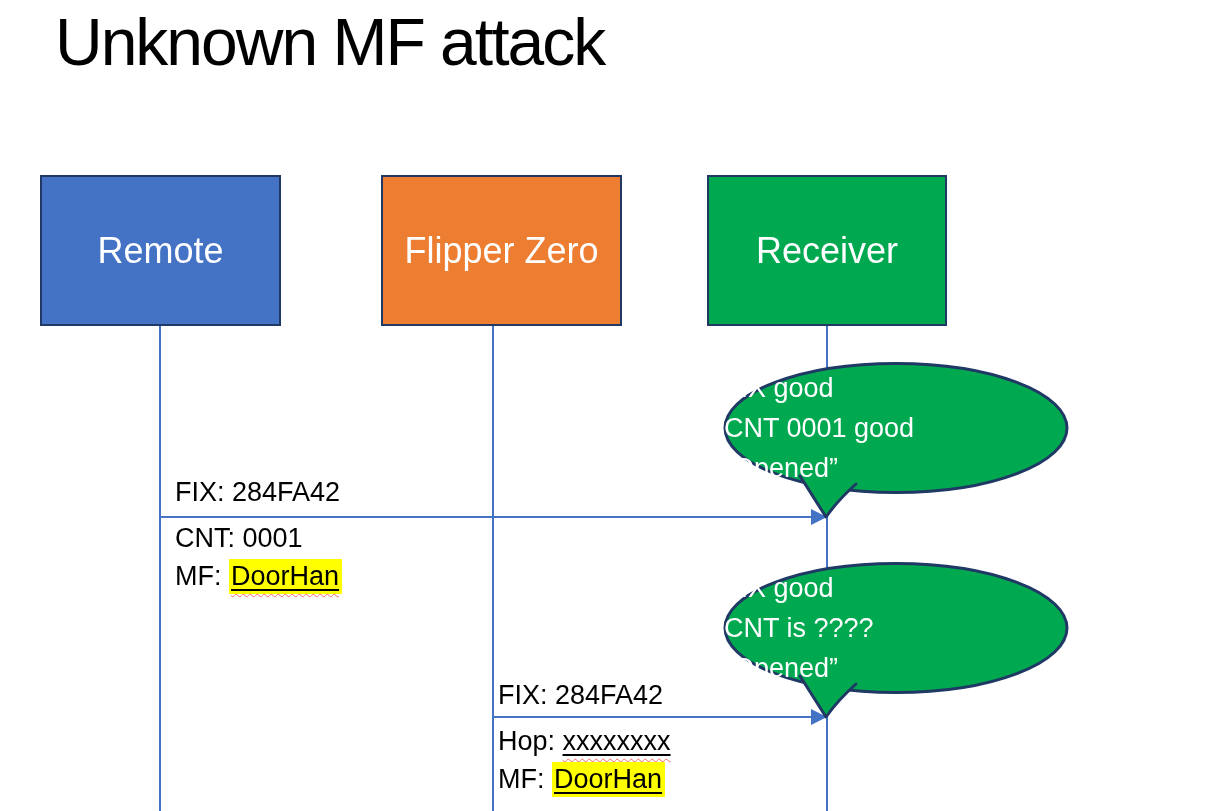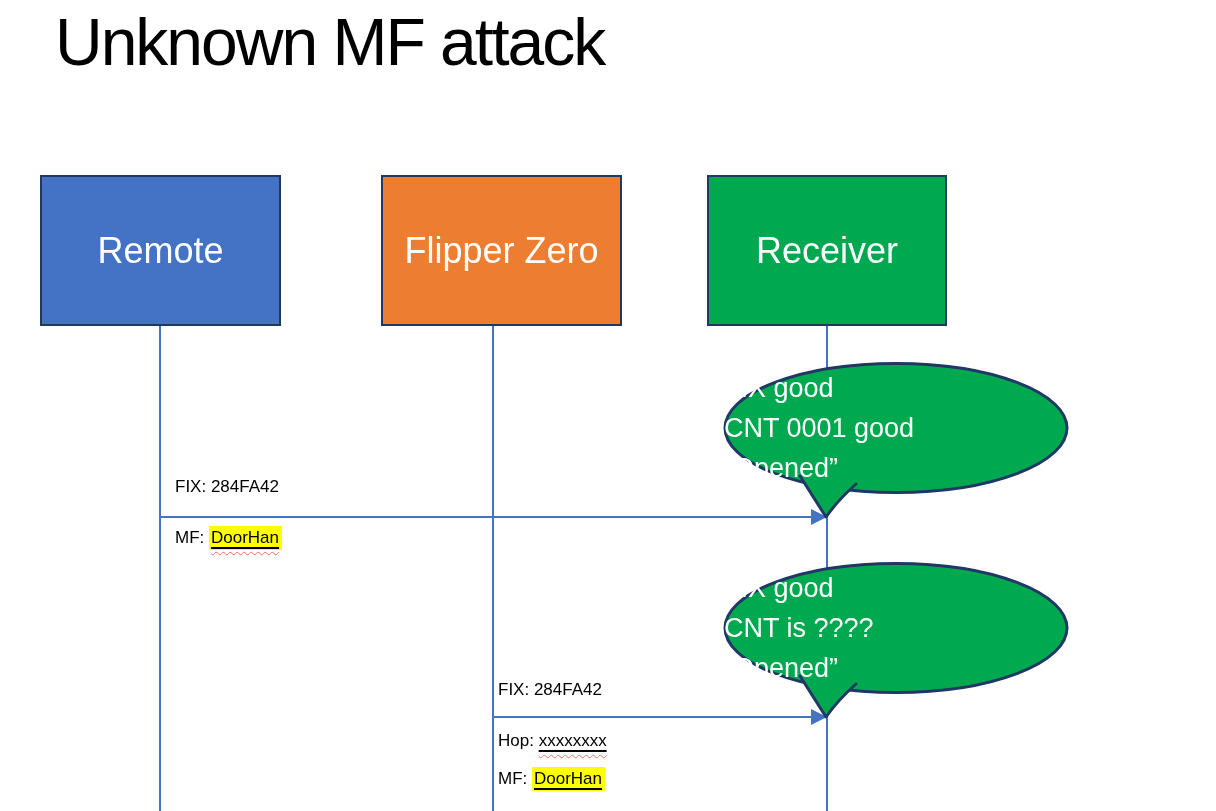--- a/index.html
+++ b/index.html
@@ -29,21 +29,21 @@
   .arrow-1 { left:160px; top:516px; width:653px; }
   .arrow-2 { left:493px; top:716px; width:320px; }
   .arrow-head {
     position:absolute; width:0; height:0; z-index:2;
     border-top:8px solid transparent; border-bottom:8px solid transparent;
     border-left:16px solid #4472c4;
   }
   .ah-1 { left:811px; top:509px; }
   .ah-2 { left:811px; top:709px; }
 
-  .msg-text { position:absolute; font-size:17px; color:#000000; z-index:4; white-space:nowrap; }
+  .msg-text { position:absolute; font-size:27px; color:#000000; z-index:4; white-space:nowrap; }
   .msg1-above { left:175px; top:477px; }
   .msg1-below { left:175px; top:519px; line-height:38px; }
   .msg2-above { left:498px; top:680px; }
   .msg2-below { left:498px; top:722px; line-height:38px; }
 
   .hl { background:#ffff00; padding:2px 3px 3px 2px; }
   .u  { text-decoration:underline solid #000000; text-decoration-thickness:1.5px; text-underline-offset:4px; }
   .spell { text-decoration:underline wavy #ff6a5e; text-decoration-thickness:1px; text-underline-offset:8px; }
 
   .bubble-svg { position:absolute; z-index:3; }
@@ -77,20 +77,21 @@
   <div class="lifeline ll-flipper"></div>
   <div class="lifeline ll-receiver"></div>
 
   <div class="arrow-line arrow-1"></div>
   <div class="arrow-head ah-1"></div>
   <div class="arrow-line arrow-2"></div>
   <div class="arrow-head ah-2"></div>
 
   <div class="msg-text msg1-above">FIX: 284FA42</div>
   <div class="msg-text msg1-below">
+    <div>CNT: 0001</div>
     <div><span>MF: </span><span class="spell"><span class="hl"><span class="u">DoorHan</span></span></span></div>
   </div>
 
   <div class="msg-text msg2-above">FIX: 284FA42</div>
   <div class="msg-text msg2-below">
     <div><span>Hop: </span><span class="spell"><span class="u">xxxxxxxx</span></span></div>
     <div><span>MF: </span><span class="hl"><span class="u">DoorHan</span></span></div>
   </div>
 
   <svg class="bubble-svg bub-1" width="370" height="175" viewBox="0 0 370 175">

